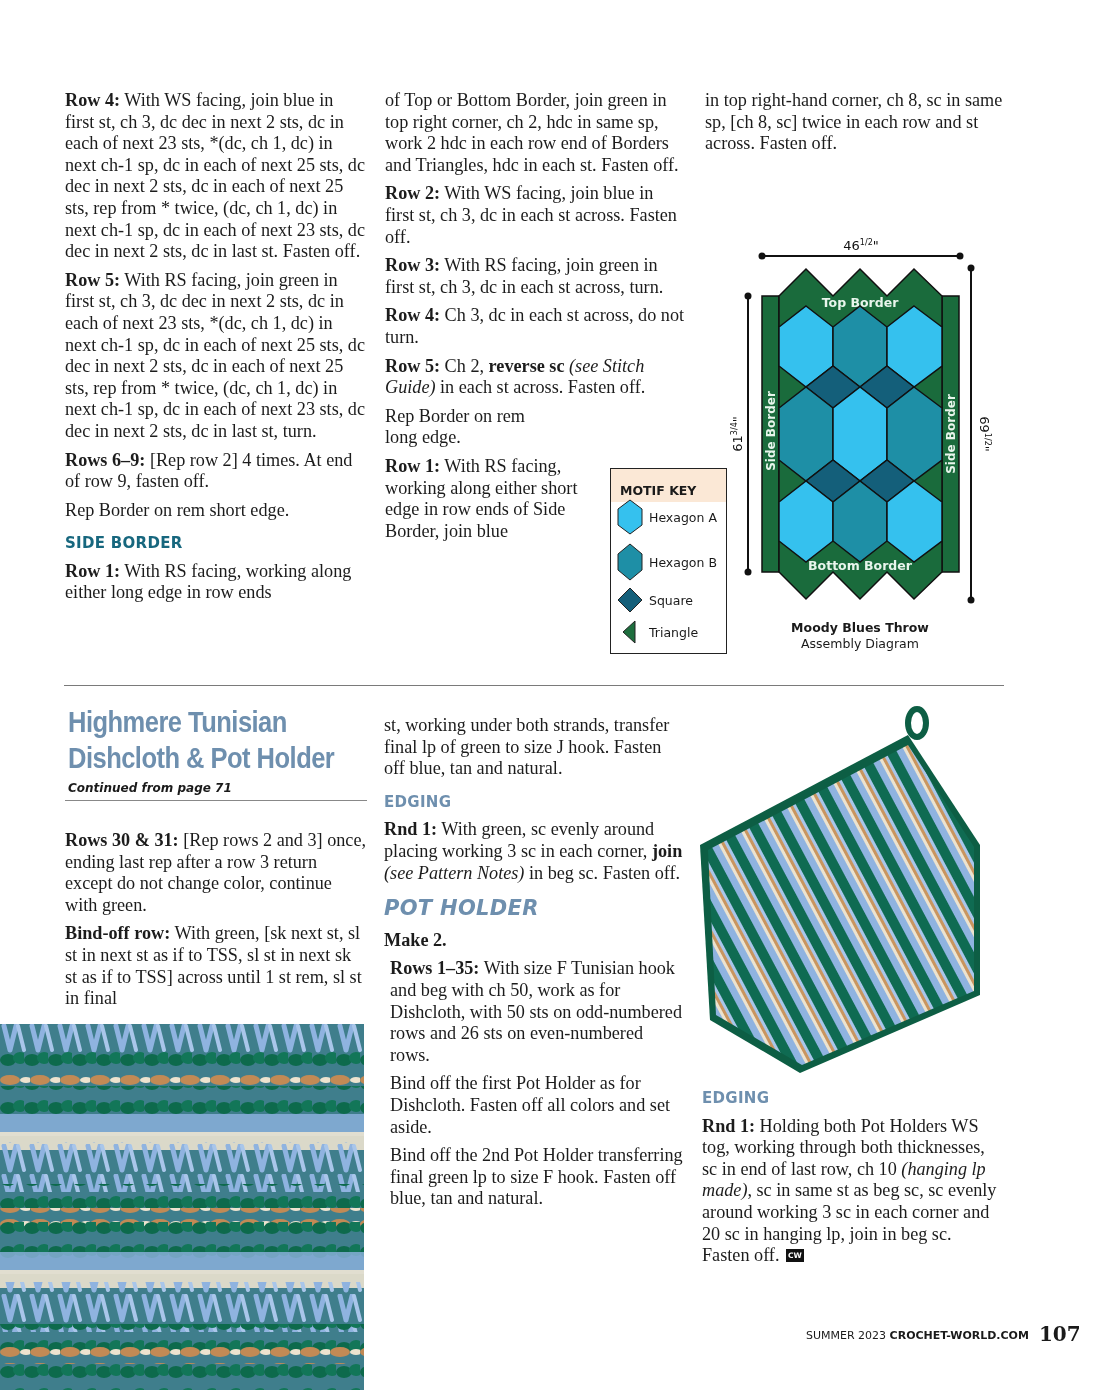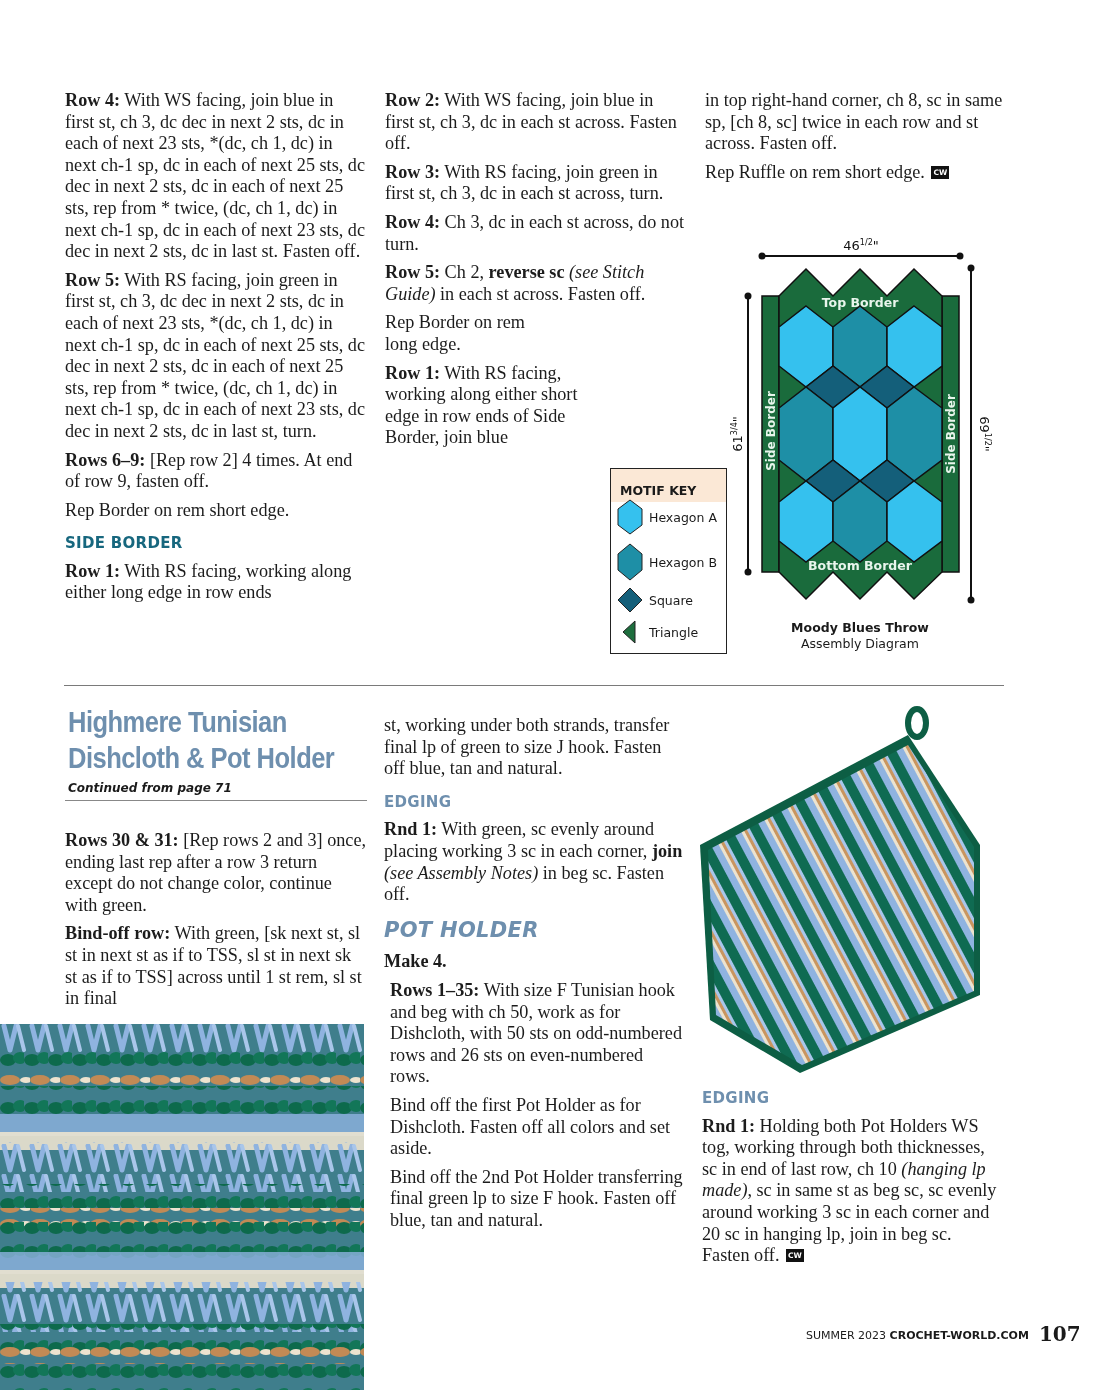--- a/index.html
+++ b/index.html
@@ -41,31 +41,31 @@
 <div class="col" style="left:65px; top:90px; width:300px;">
   <p><b>Row 4:</b><span> With WS facing, join blue in first st, ch 3, dc dec in next 2 sts, dc in each of next 23 sts, *(dc, ch 1, dc) in next ch-1 sp, dc in each of next 25 sts, dc dec in next 2 sts, dc in each of next 25 sts, rep from * twice, (dc, ch 1, dc) in next ch-1 sp, dc in each of next 23 sts, dc dec in next 2 sts, dc in last st. Fasten off.</span></p>
   <p><b>Row 5:</b><span> With RS facing, join green in first st, ch 3, dc dec in next 2 sts, dc in each of next 23 sts, *(dc, ch 1, dc) in next ch-1 sp, dc in each of next 25 sts, dc dec in next 2 sts, dc in each of next 25 sts, rep from * twice, (dc, ch 1, dc) in next ch-1 sp, dc in each of next 23 sts, dc dec in next 2 sts, dc in last st, turn.</span></p>
   <p><b>Rows 6–9:</b><span> [Rep row 2] 4 times. At end of row 9, fasten off.</span></p>
   <p>Rep Border on rem short edge.</p>
   <div class="sec-head teal-head">SIDE BORDER</div>
   <p><b>Row 1:</b><span> With RS facing, working along either long edge in row ends</span></p>
 </div>
 
 <div class="col" style="left:385px; top:90px; width:300px;">
+  <p>of Top or Bottom Border, join green in top right corner, ch 2, hdc in same sp, work 2 hdc in each row end of Borders and Triangles, hdc in each st. Fasten off.</p>
   <p><b>Row 2:</b><span> With WS facing, join blue in first st, ch 3, dc in each st across. Fasten off.</span></p>
   <p><b>Row 3:</b><span> With RS facing, join green in first st, ch 3, dc in each st across, turn.</span></p>
   <p><b>Row 4:</b><span> Ch 3, dc in each st across, do not turn.</span></p>
   <p><b>Row 5:</b><span> Ch 2, </span><b>reverse sc</b><i> (see Stitch Guide)</i><span> in each st across. Fasten off.</span></p>
   <p style="width:175px;">Rep Border on rem long edge.</p>
   <p style="width:210px;"><b>Row 1:</b><span> With RS facing, working along either short edge in row ends of Side Border, join blue</span></p>
 </div>
 
 <div class="col" style="left:705px; top:90px; width:300px;">
   <p>in top right-hand corner, ch 8, sc in same sp, [ch 8, sc] twice in each row and st across. Fasten off.</p>
-  <p><span>Rep Ruffle on rem short edge.</span> <span class="cw">CW</span></p>
 </div>
 
 <div class="motif-key">
   <div class="mk-title">MOTIF KEY</div>
   <div class="mk-item" style="top:30px;">
     <svg width="26" height="36" viewBox="0 0 26 36">
         <polygon points="13,1 25,10 25,26 13,35 1,26 1,10" fill="#35c1ee" stroke="#222" stroke-width="1"></polygon>
       </svg>
     <span>Hexagon A</span>
   </div>
@@ -155,23 +155,23 @@
 <div class="title-rule"></div>
 
 <div class="col" style="left:65px; top:830px; width:302px;">
   <p><b>Rows 30 &amp; 31:</b><span> [Rep rows 2 and 3] once, ending last rep after a row 3 return except do not change color, continue with green.</span></p>
   <p><b>Bind-off row:</b><span> With green, [sk next st, sl st in next st as if to TSS, sl st in next sk st as if to TSS] across until 1 st rem, sl st in final</span></p>
 </div>
 
 <div class="col" style="left:384px; top:715px; width:300px;">
   <p>st, working under both strands, transfer final lp of green to size J hook. Fasten off blue, tan and natural.</p>
   <div class="sec-head slate-head">EDGING</div>
-  <p><b>Rnd 1:</b><span> With green, sc evenly around placing working 3 sc in each corner, </span><b>join</b><i> (see Assembly Notes)</i><span> in beg sc. Fasten off.</span></p>
+  <p><b>Rnd 1:</b><span> With green, sc evenly around placing working 3 sc in each corner, </span><b>join</b><i> (see Pattern Notes)</i><span> in beg sc. Fasten off.</span></p>
   <div class="big-head">POT HOLDER</div>
-  <p><b>Make 4.</b></p>
+  <p><b>Make 2.</b></p>
   <div style="padding-left:6px;">
     <p><b>Rows 1–35:</b><span> With size F Tunisian hook and beg with ch 50, work as for Dishcloth, with 50 sts on odd-numbered rows and 26 sts on even-numbered rows.</span></p>
     <p>Bind off the first Pot Holder as for Dishcloth. Fasten off all colors and set aside.</p>
     <p>Bind off the 2nd Pot Holder transferring final green lp to size F hook. Fasten off blue, tan and natural.</p>
   </div>
 </div>
 
 <div class="col" style="left:702px; top:1088px; width:300px;">
   <div class="sec-head slate-head" style="margin-top:0;">EDGING</div>
   <p><b>Rnd 1:</b><span> Holding both Pot Holders WS tog, working through both thicknesses, sc in end of last row, ch 10 </span><i>(hanging lp made)</i><span>, sc in same st as beg sc, sc evenly around working 3 sc in each corner and 20 sc in hanging lp, join in beg sc. Fasten off.</span> <span class="cw">CW</span></p>

